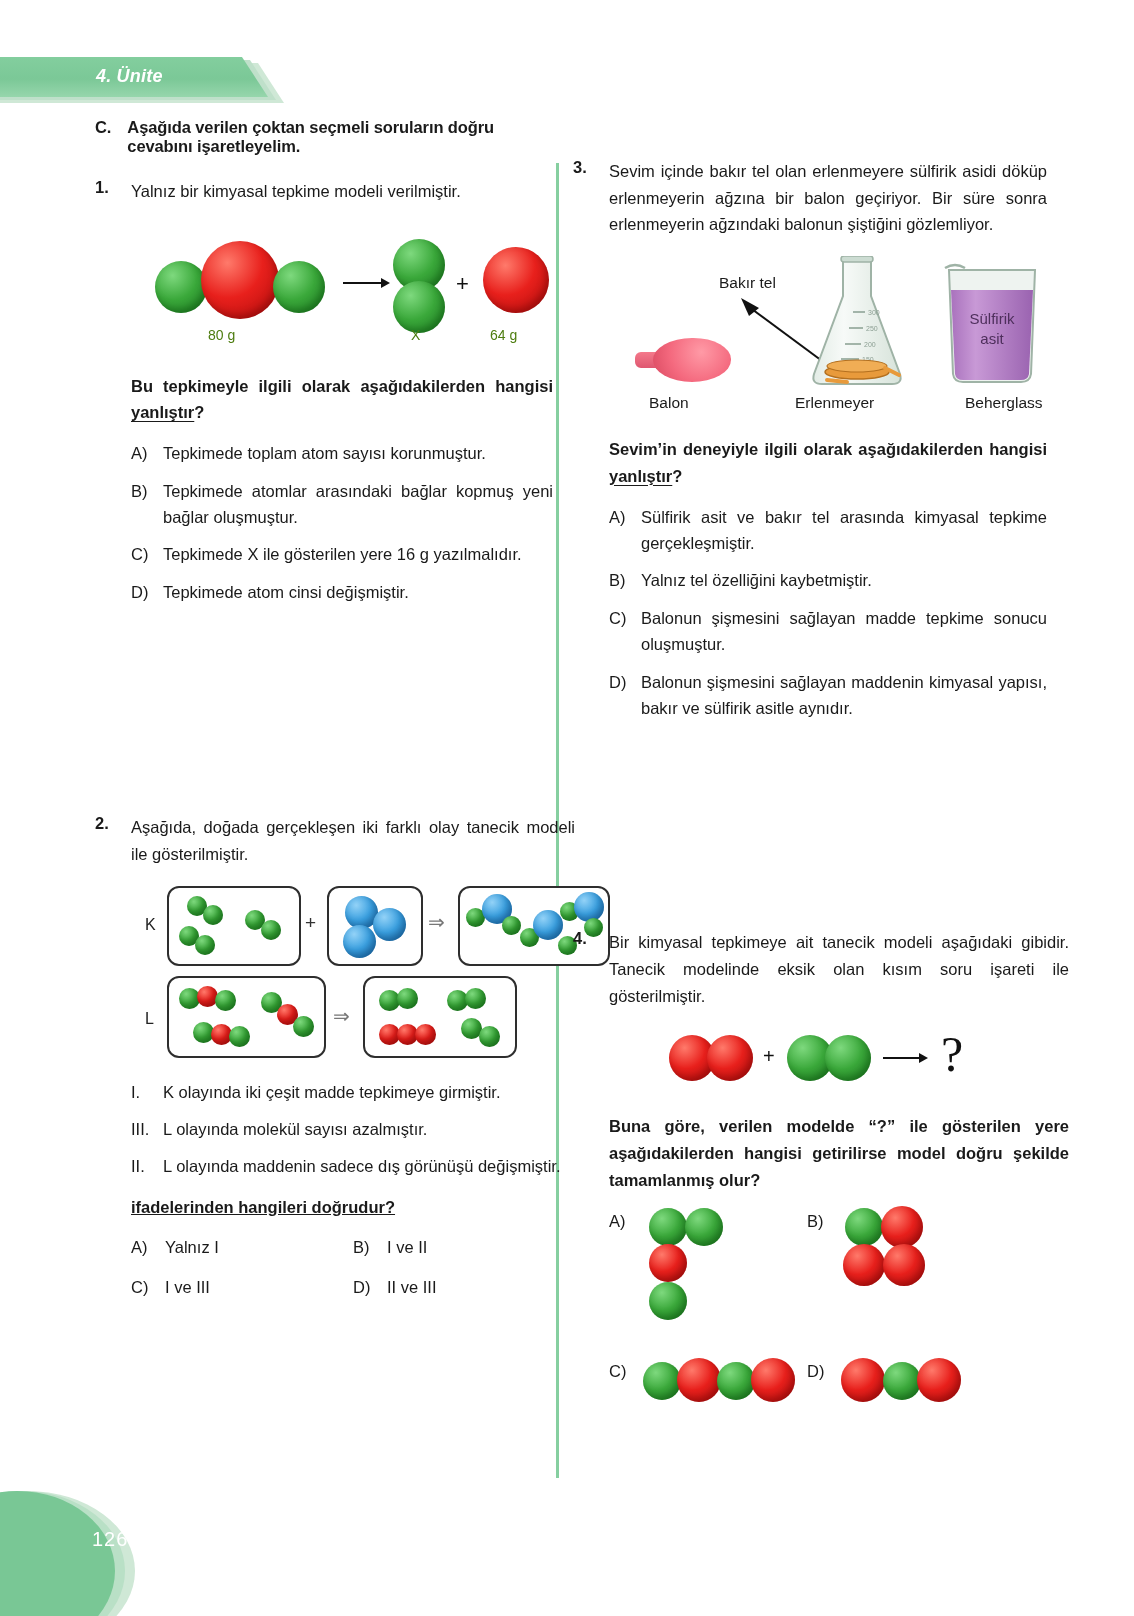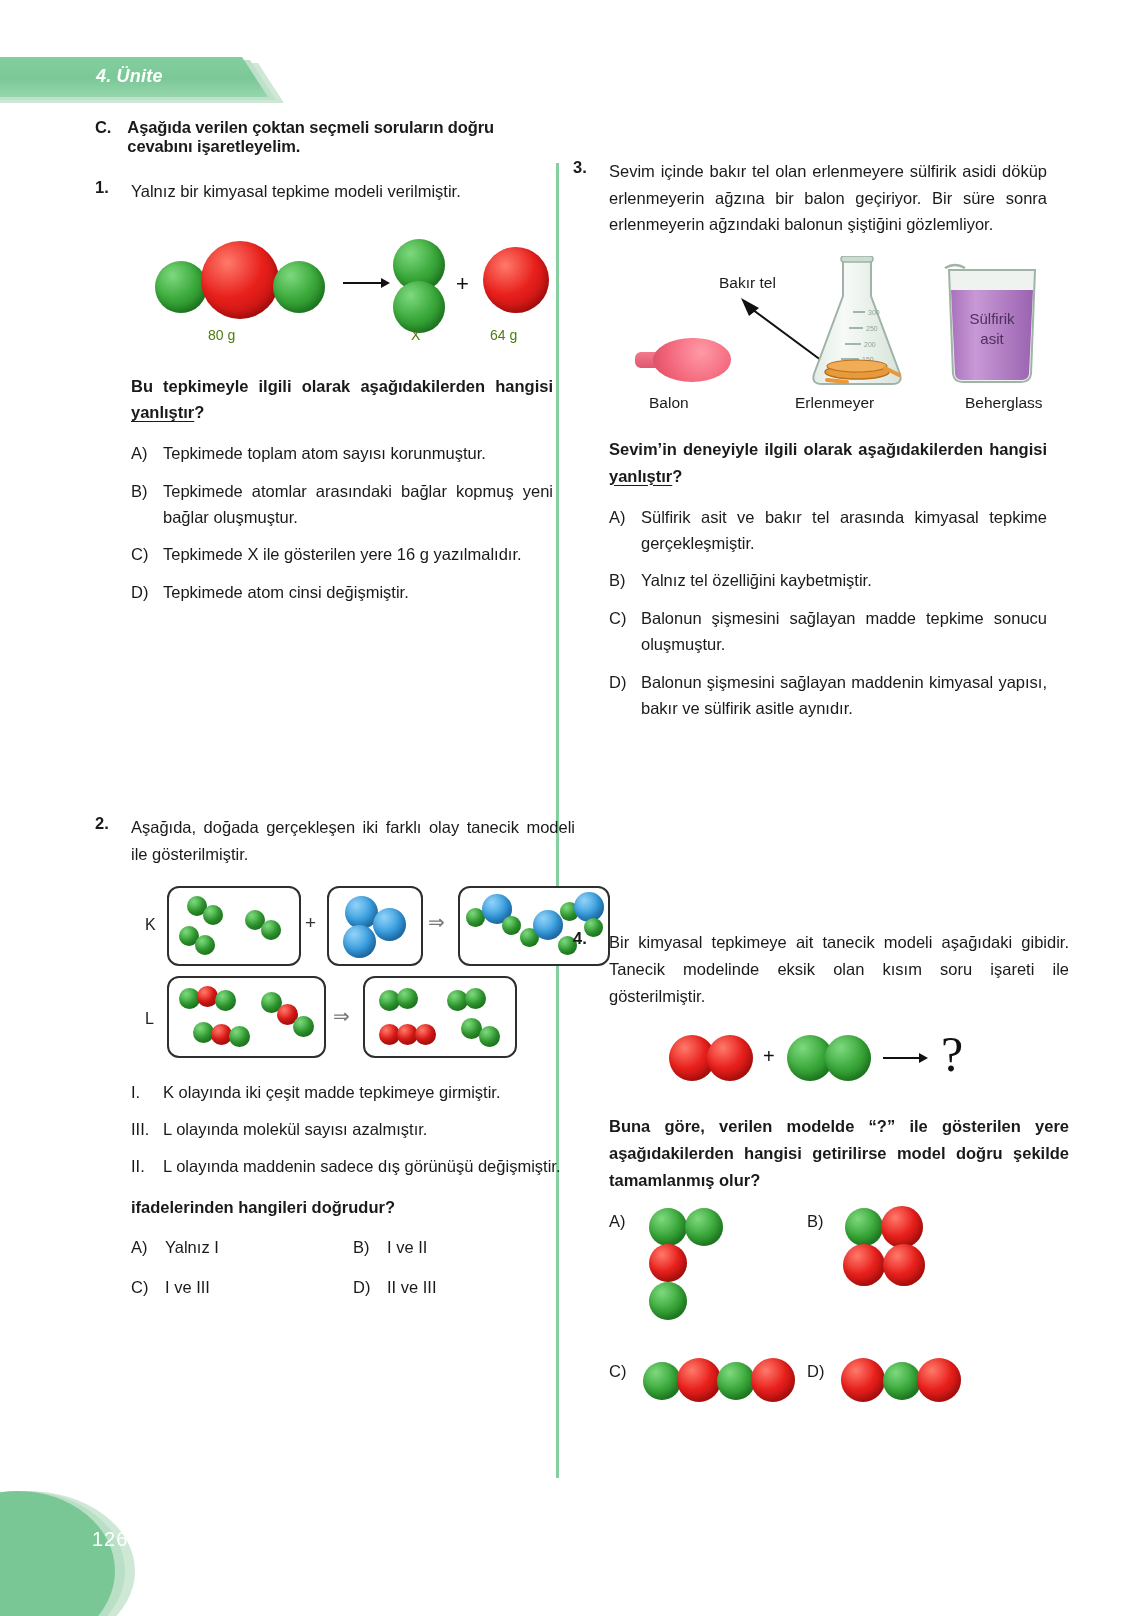--- a/index.html
+++ b/index.html
@@ -273,21 +273,21 @@
           <div class="opt">
             <span class="opt-l">III.</span>
             <span class="opt-t">L olayında molekül sayısı azalmıştır.</span>
           </div>
           <div class="opt">
             <span class="opt-l">II.</span>
             <span class="opt-t">L olayında maddenin sadece dış görünüşü değişmiştir.</span>
           </div>
         </div>
 
-        <div class="q-stem" style="margin-top:14px;">ifadelerinden hangileri doğrudur?</div>
+        <div class="q-stem" style="margin-top:14px;text-decoration:underline;">ifadelerinden hangileri doğrudur?</div>
 
         <div class="opts-2col">
           <div class="opt">
             <span class="opt-l">A)</span>
             <span>Yalnız I</span>
           </div>
           <div class="opt">
             <span class="opt-l">B)</span>
             <span>I ve II</span>
           </div>

